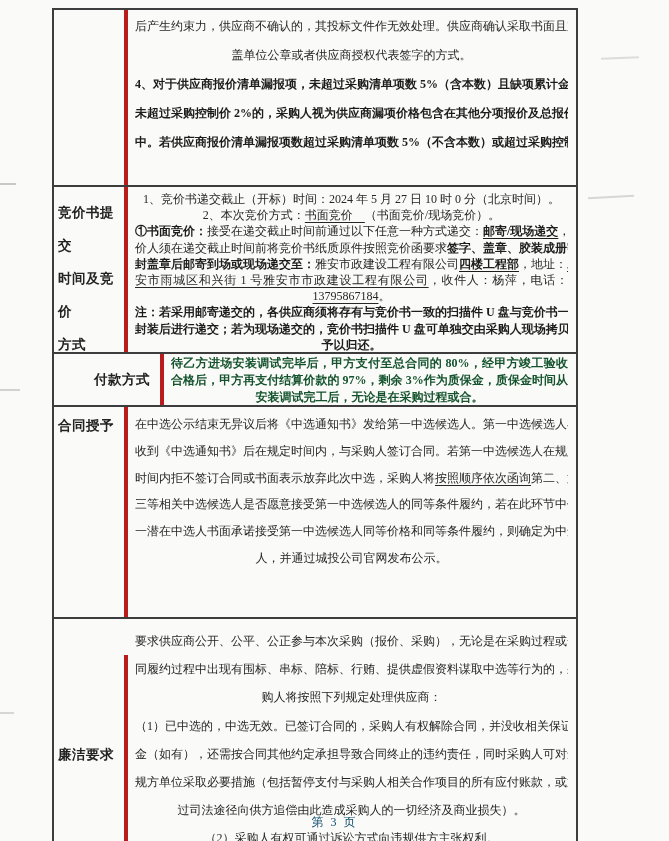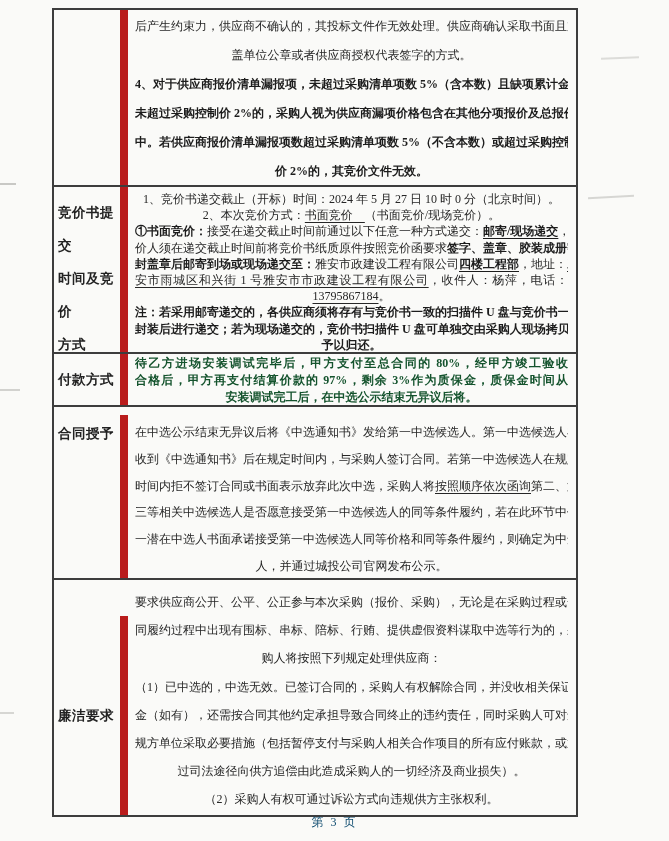--- a/index.html
+++ b/index.html
@@ -13,21 +13,21 @@
   .table{
     position:absolute;left:52px;top:8px;width:526px;
     border:2px solid #3d3d3d;
     box-sizing:border-box;
     background:transparent;
   }
   .row{display:flex;box-sizing:border-box;border-bottom:2px solid #3d3d3d;}
   .row:last-child{border-bottom:none;}
   .hcell{
     width:74px;flex:0 0 74px;box-sizing:border-box;
-    border-right:8px solid #b91c1c;
+    border-right:4px solid #b91c1c;
     font-weight:700;font-size:13.5px;color:#222;
     display:flex;flex-direction:column;
     white-space:pre-line;overflow:hidden;
     padding:0 2px 0 4px;letter-spacing:0.5px;
   }
   .ccell{
     flex:1;box-sizing:border-box;overflow:hidden;
     padding:0 8px 0 7px;
   }
   .line{white-space:nowrap;overflow:hidden;text-align:center;}
@@ -36,22 +36,22 @@
   .u{text-decoration:underline;text-underline-offset:3px;text-decoration-thickness:1px;}
 
   
   .r1{height:177px;}
   .r1 .ccell{padding-top:2px;font-size:12px;line-height:29px;}
   .r2{height:167px;}
   .r2 .ccell{padding-top:4px;font-size:12px;line-height:16.2px;border-radius:23px;}
   .r2 .hcell{padding-top:9px;line-height:33px;}
   .r3{height:53px;}
   .r3 .ccell{padding-top:1px;font-size:12px;line-height:17.2px;font-weight:700;color:#14532d;}
-  .r3 .hcell{justify-content:center;line-height:16px;}
-  .r4{height:165px;margin-top:8px;}
+  .r3 .hcell{justify-content:center;line-height:16px;margin-left:36px;}
+  .r4{height:212px;}
   .r4 .ccell{padding-top:4px;font-size:12px;line-height:26.8px;}
   .r4 .hcell{padding-top:11px;line-height:16px;}
   .r5{height:235px;}
   .r5 .ccell{padding-top:8px;font-size:12px;line-height:28.2px;}
   .r5 .hcell{justify-content:center;line-height:16px;margin-top:36px;}
 
   .footer{
     position:absolute;left:0;right:0;top:814px;
     text-align:center;font-size:12px;color:#0c4a6e;letter-spacing:2px;
   }
@@ -70,21 +70,20 @@
   <div class="table">
 
     <div class="row r1">
       <div class="hcell"></div>
       <div class="ccell">
           <div class="line j"><span class="">后产生约束力，供应商不确认的，其投标文件作无效处理。供应商确认采取书面且加</span></div>
           <div class="line"><span class="">盖单位公章或者供应商授权代表签字的方式。</span></div>
           <div class="line j"><span class="b ">4、对于供应商报价清单漏报项，未超过采购清单项数 5%（含本数）且缺项累计金额</span></div>
           <div class="line j"><span class="b ">未超过采购控制价 2%的，采购人视为供应商漏项价格包含在其他分项报价及总报价</span></div>
           <div class="line j"><span class="b ">中。若供应商报价清单漏报项数超过采购清单项数 5%（不含本数）或超过采购控制</span></div>
-          <div class="line"><span class="b ">价 2%的，其竞价文件无效。</span></div>
         </div>
     </div>
 
     <div class="row r2">
       <div class="hcell">竞价书提交
 时间及竞价
 方式</div>
       <div class="ccell">
           <div class="line"><span class="">1、竞价书递交截止（开标）时间：2024 年 5 月 27 日 10 时 0 分（北京时间）。</span></div>
           <div class="line"><span class="">2、本次竞价方式：</span><span class="u">书面竞价　</span><span class="">（书面竞价/现场竞价）。</span></div>
@@ -97,21 +96,21 @@
           <div class="line j"><span class="b ">封装后进行递交；若为现场递交的，竞价书扫描件 U 盘可单独交由采购人现场拷贝后</span></div>
           <div class="line"><span class="b ">予以归还。</span></div>
         </div>
     </div>
 
     <div class="row r3">
       <div class="hcell">付款方式</div>
       <div class="ccell">
           <div class="line j"><span class="">待乙方进场安装调试完毕后，甲方支付至总合同的 80%，经甲方竣工验收</span></div>
           <div class="line j"><span class="">合格后，甲方再支付结算价款的 97%，剩余 3%作为质保金，质保金时间从</span></div>
-          <div class="line"><span class="">安装调试完工后，在中选公示结束无异议后将。</span></div>
+          <div class="line"><span class="">安装调试完工后，无论是在采购过程或合。</span></div>
         </div>
     </div>
 
     <div class="row r4">
       <div class="hcell">合同授予</div>
       <div class="ccell">
           <div class="line j"><span class="">在中选公示结束无异议后将《中选通知书》发给第一中选候选人。第一中选候选人在</span></div>
           <div class="line j"><span class="">收到《中选通知书》后在规定时间内，与采购人签订合同。若第一中选候选人在规定</span></div>
           <div class="line j"><span class="">时间内拒不签订合同或书面表示放弃此次中选，采购人将</span><span class="u">按照顺序依次函询</span><span class="">第二、第</span></div>
           <div class="line j"><span class="">三等相关中选候选人是否愿意接受第一中选候选人的同等条件履约，若在此环节中任</span></div>

